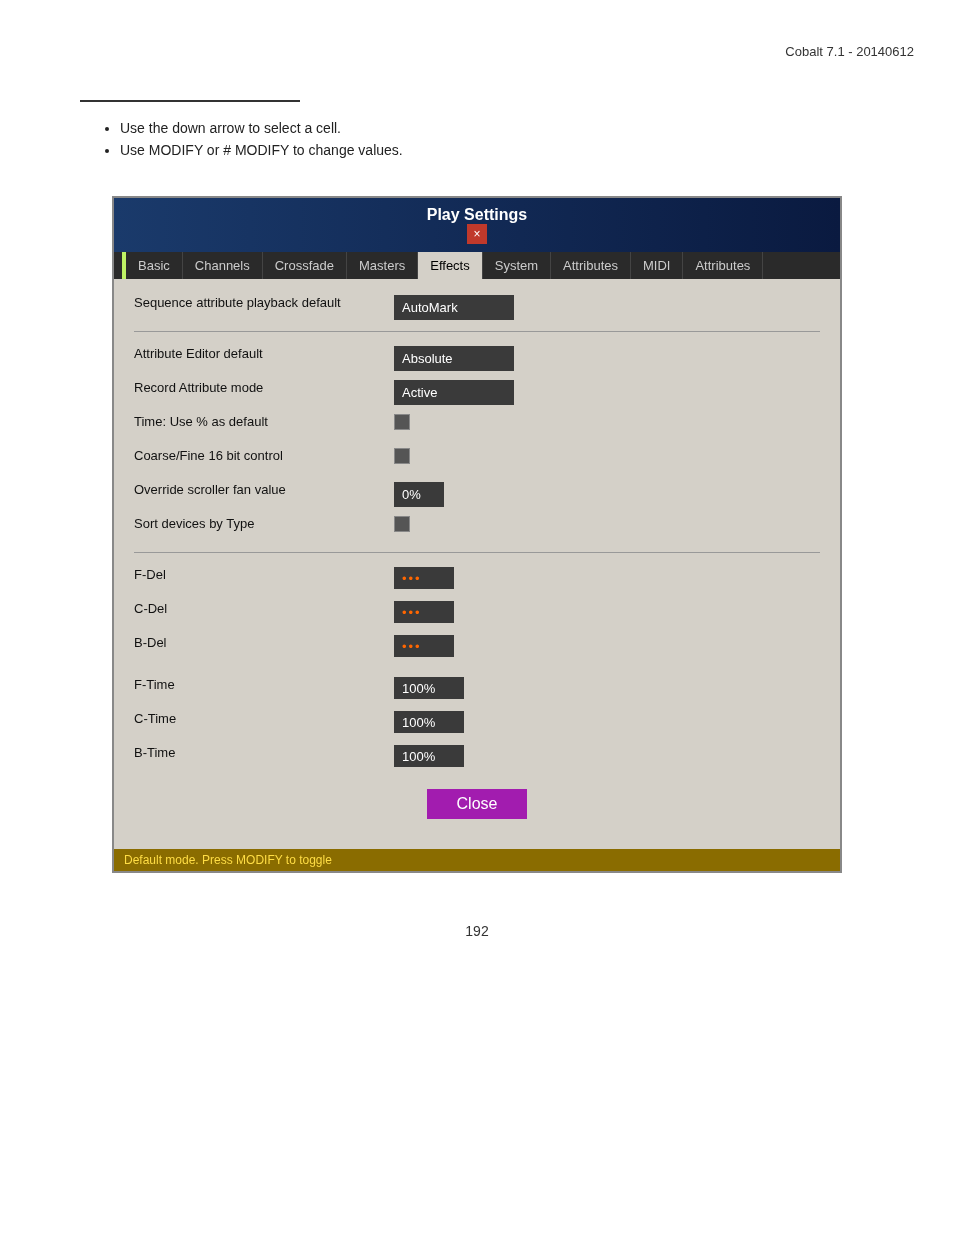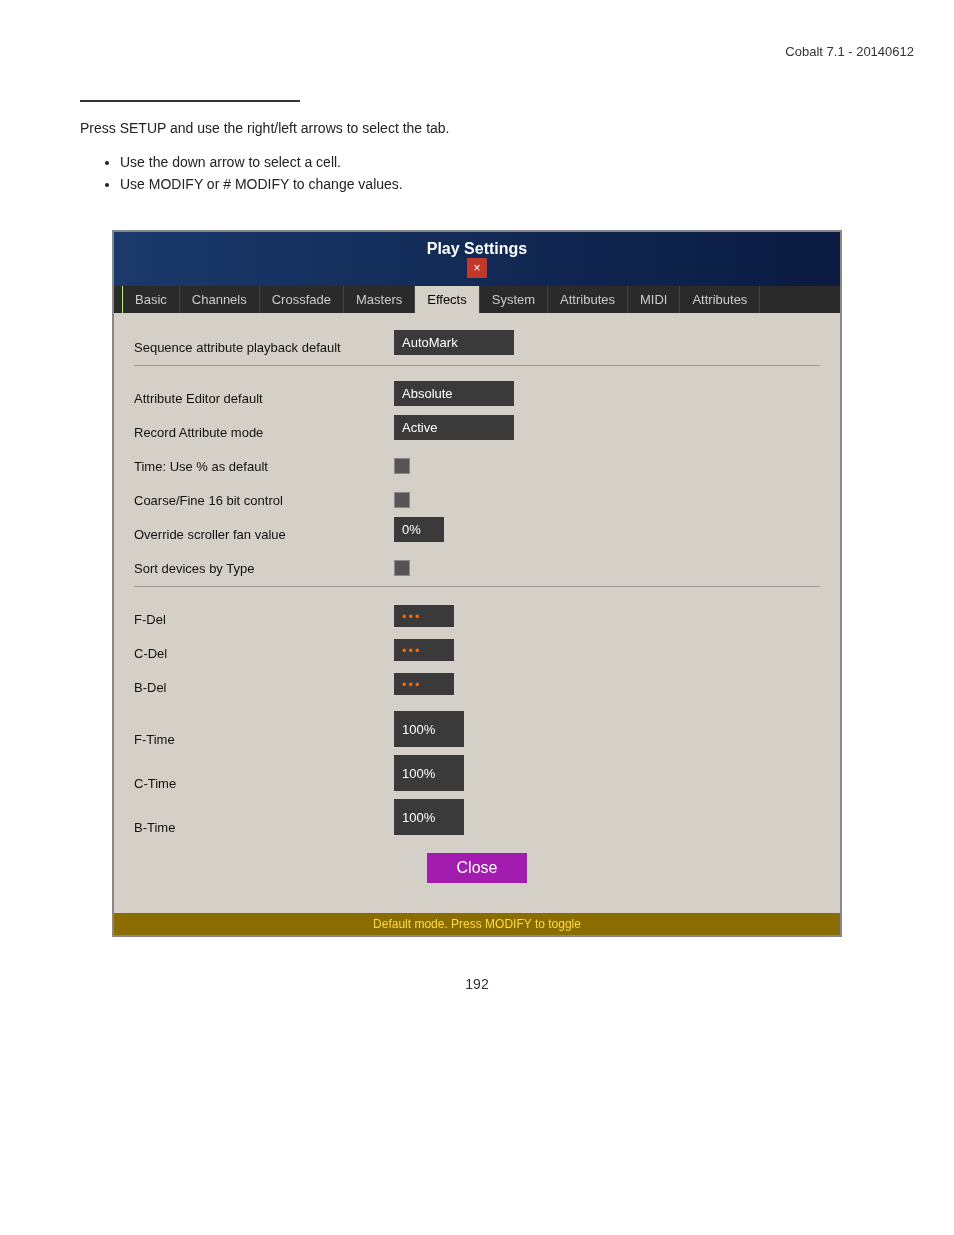--- a/index.html
+++ b/index.html
@@ -94,37 +94,37 @@
 
     .tab {
       padding: 6px 12px;
       font-size: 13px;
       color: #ccc;
       cursor: pointer;
       border-right: 1px solid #444;
     }
 
     .tab:first-child {
-      border-left: 1px solid #bef264;
+      border-left: 4px solid #bef264;
     }
 
     .tab.active {
       background: #d4d0c8;
       color: #000;
       font-weight: normal;
     }
 
     .dialog-body {
       background: #d4d0c8;
       padding: 16px 20px;
     }
 
     .setting-row {
       display: flex;
-      align-items: flex-end;
+      align-items: flex-start;
       margin-bottom: 8px;
       min-height: 26px;
     }
 
     .setting-label {
       width: 260px;
       font-size: 13px;
       color: #111;
     }
 
@@ -168,21 +168,21 @@
       align-items: center;
       letter-spacing: 2px;
     }
 
     .setting-percent {
       background: #3a3a3a;
       color: #fff;
       padding: 2px 8px;
       font-size: 13px;
       min-width: 70px;
-      height: 36px;
+      height: 22px;
       display: flex;
       align-items: center;
     }
 
     .dialog-footer {
       display: flex;
       justify-content: center;
       padding: 10px 0 14px 0;
     }
 
@@ -193,43 +193,38 @@
       padding: 6px 30px;
       font-size: 16px;
       cursor: pointer;
     }
 
     .status-bar {
       background: #8a6c00;
       color: #ffdd44;
       font-size: 12px;
       padding: 4px 10px;
-      text-align: center;
     }
 
     .page-number {
       text-align: center;
-      margin-top: 39px;
+      margin-top: 50px;
       font-size: 14px;
       color: #333;
     }
   </style>
 </head>
 <body>
 
 <div class="version-text">Cobalt 7.1 - 20140612</div>
 
 <div class="page-content">
 
   <hr class="horizontal-rule">
 
-  <div class="instruction-text">
-    <span>Press SETUP and use the right/left arrows to select the</span>
-    <span>tab.</span>
-  </div>
 
   <ul class="bullet-list">
     <li>Use the down arrow to select a cell.</li>
     <li>Use MODIFY or # MODIFY to change values.</li>
   </ul>
 
   <div class="dialog">
 
     <div class="dialog-titlebar">
       <span>Play Settings</span>

